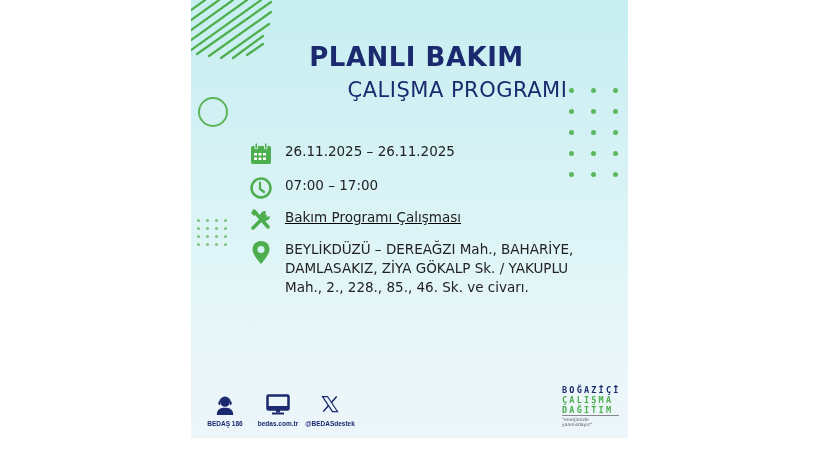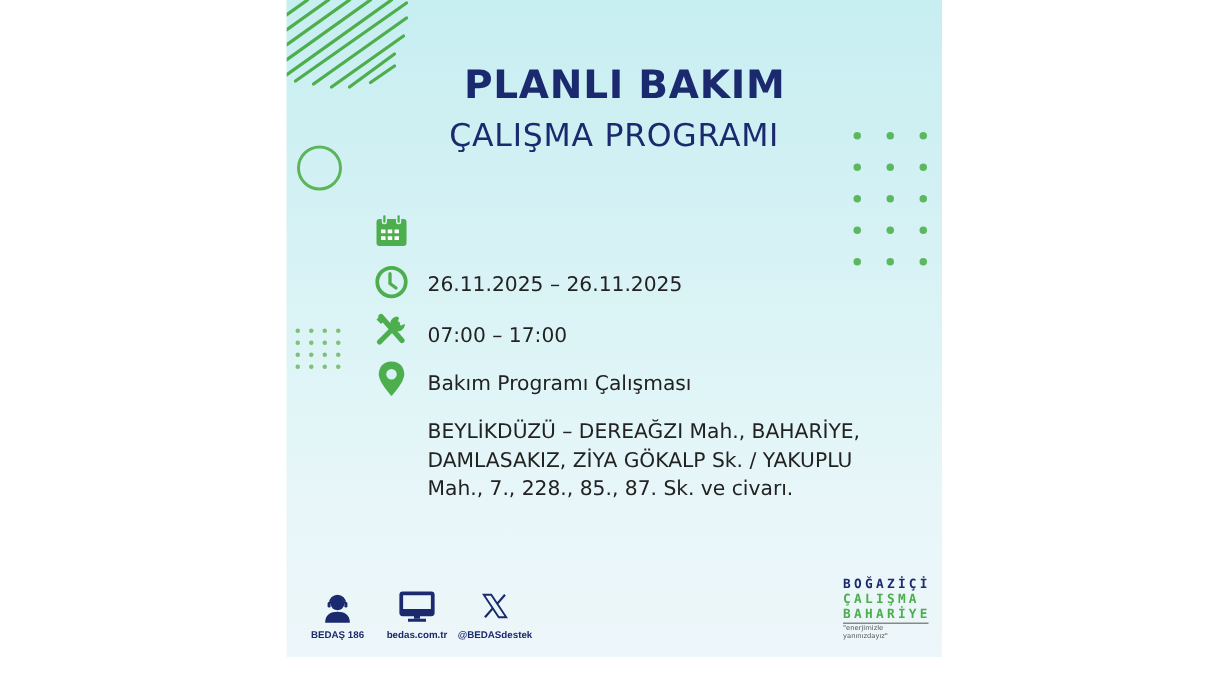--- a/index.html
+++ b/index.html
@@ -19,26 +19,26 @@
   .dots-right { position: absolute; left: 378px; top: 88px; display: grid;
     grid-template-columns: repeat(3, 5px); column-gap: 17px; row-gap: 16px; }
   .dots-right span { width: 5px; height: 5px; border-radius: 50%; background: #5cb85f; display: block; }
   .dots-left { position: absolute; left: 6px; top: 219px; display: grid;
     grid-template-columns: repeat(4, 3px); column-gap: 6px; row-gap: 5px; }
   .dots-left span { width: 3px; height: 3px; border-radius: 50%; background: #7cc07a; display: block; }
 
   .title { position: absolute; left: 0; width: 451px; text-align: center; top: 42px;
     font-family: "DejaVu Sans", sans-serif; font-weight: bold; font-size: 26px; color: #1b2a6e; letter-spacing: 0.5px; }
   .subtitle { position: absolute; left: 0; width: 437px; text-align: center; top: 78px;
-    font-family: "DejaVu Sans", sans-serif; font-size: 21px; color: #1b2a6e; letter-spacing: 0.5px; }
+    font-family: "DejaVu Sans", sans-serif; font-size: 21px; color: #1b2a6e; letter-spacing: 0.5px; padding-left: 48px; }
 
   .row { position: absolute; left: 58px; display: flex; align-items: flex-start; }
   .row .ic { width: 24px; height: 24px; margin-right: 12px; flex-shrink: 0; }
-  .row .txt { font-family: "DejaVu Sans", sans-serif; font-size: 13.5px; color: #222; line-height: 19px; margin-top: 39px; }
-  .row1 { top: 142px; } .row2 { top: 176px; } .row3 { top: 208px; } .row4 { top: 240px; }
+  .row .txt { font-family: "DejaVu Sans", sans-serif; font-size: 13.5px; color: #222; line-height: 19px; }
+  .row1 { top: 142px; } .row2 { top: 176px; } .row3 { top: 208px; text-decoration: underline; } .row4 { top: 240px; }
   .row4 .txt { width: 320px; }
 
   .footer-item { position: absolute; top: 394px; text-align: center; }
   .footer-item .fi { height: 22px; display: flex; justify-content: center; }
   .footer-item .fl { font-size: 6.5px; color: #1b2a6e; margin-top: 4px; white-space: nowrap; font-weight: bold; }
 
   .logo { position: absolute; left: 371px; top: 385px; width: 57px; text-align: left; font-family: "DejaVu Sans Mono", monospace; font-weight: bold; }
   .logo .l1 { font-size: 8.5px; letter-spacing: 2.2px; color: #1b2a6e; line-height: 10px; }
   .logo .l2 { font-size: 8.5px; letter-spacing: 2.2px; color: #4cae4c; line-height: 10px; }
   .logo .l3 { font-size: 8.5px; letter-spacing: 2.2px; color: #4cae4c; line-height: 10px; border-bottom: 1px solid #888; }
@@ -135,21 +135,21 @@
       <path d="M2 5 L5 2 L8 5 L5 8z" fill="#4cae4c"></path>
     </svg>
     <span class="txt">Bakım Programı Çalışması</span>
   </div>
 
   <div class="row row4">
     <svg class="ic" viewBox="0 0 24 24">
       <path d="M12 1 C6.5 1 3.5 5 3.5 9.5 C3.5 15 12 24 12 24 C12 24 20.5 15 20.5 9.5 C20.5 5 17.5 1 12 1z" fill="#4cae4c"></path>
       <circle cx="12" cy="9.5" r="3.5" fill="#d6f2f4"></circle>
     </svg>
-    <span class="txt">BEYLİKDÜZÜ – DEREAĞZI Mah., BAHARİYE, DAMLASAKIZ, ZİYA GÖKALP Sk. / YAKUPLU Mah., 7., 228., 85., 87. Sk. ve civarı.</span>
+    <span class="txt">BEYLİKDÜZÜ – DEREAĞZI Mah., BAHARİYE, DAMLASAKIZ, ZİYA GÖKALP Sk. / YAKUPLU Mah., 2., 228., 85., 46. Sk. ve civarı.</span>
   </div>
 
   <div class="footer-item" style="left:12px; width:44px;">
     <div class="fi">
       <svg width="22" height="22" viewBox="0 0 24 24">
         <circle cx="12" cy="9" r="5" fill="#1b2a6e"></circle>
         <path d="M6.5 9 a5.5 5.5 0 0 1 11 0" fill="none" stroke="#1b2a6e" stroke-width="1.6"></path>
         <rect x="4.8" y="8" width="2.2" height="4" rx="1" fill="#1b2a6e"></rect>
         <rect x="17" y="8" width="2.2" height="4" rx="1" fill="#1b2a6e"></rect>
         <path d="M3 23 C3 17 7 15 12 15 C17 15 21 17 21 23z" fill="#1b2a6e"></path>
@@ -176,16 +176,16 @@
         <path d="M3 3 L9 3 L21 21 L15 21z" fill="none" stroke="#1b2a6e" stroke-width="1.5"></path>
         <path d="M20 3 L13.5 10.5 M10.5 13.5 L4 21" stroke="#1b2a6e" stroke-width="1.8"></path>
       </svg>
     </div>
     <div class="fl">@BEDASdestek</div>
   </div>
 
   <div class="logo">
     <div class="l1">BOĞAZİÇİ</div>
     <div class="l2">ÇALIŞMA</div>
-    <div class="l3">BAHARİYE</div>
+    <div class="l3">DAĞITIM</div>
     <div class="l4">"enerjimizle yanınızdayız"</div>
   </div>
 </div>
 
 </body></html>

